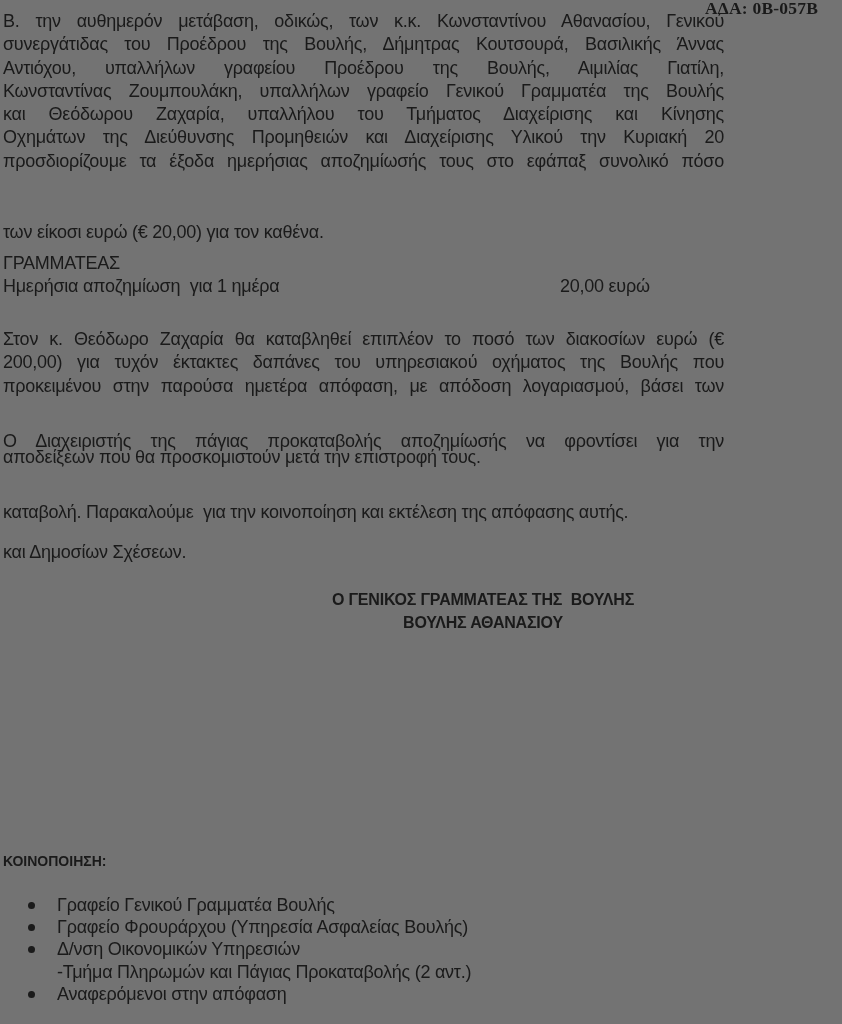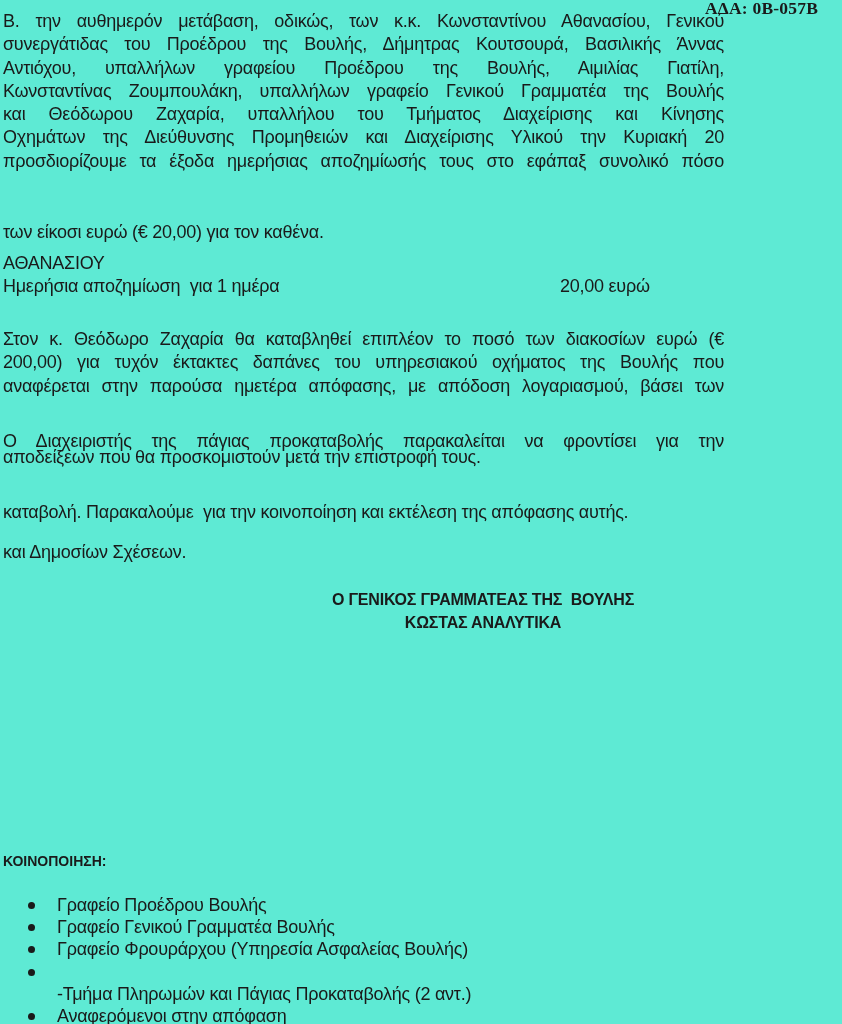--- a/index.html
+++ b/index.html
@@ -1,20 +1,20 @@
 <!DOCTYPE html>
 <html lang="el"><head>
 <meta charset="utf-8">
 <style>
   html,body { margin:0; padding:0; background:#e8e8e8; }
   .page {
     position:relative;
     width:842px; height:1024px;
     margin:0 auto;
-    background:#5eead4;
+    background:#737373;
     color:#1a1a1a;
     font-family:"Liberation Sans", sans-serif;
     font-size:18px;
     letter-spacing:-0.25px;
     overflow:hidden;
   }
   .abs { position:absolute; }
 
   
   .para { }
@@ -95,52 +95,51 @@
       <div class="tline">Β. την αυθημερόν μετάβαση, οδικώς, των κ.κ. Κωνσταντίνου Αθανασίου, Γενικού</div>
       <div class="tline">συνεργάτιδας του Προέδρου της Βουλής, Δήμητρας Κουτσουρά, Βασιλικής Άννας</div>
       <div class="tline">Αντιόχου, υπαλλήλων γραφείου Προέδρου της Βουλής, Αιμιλίας Γιατίλη,</div>
       <div class="tline">Κωνσταντίνας Ζουμπουλάκη, υπαλλήλων γραφείο Γενικού Γραμματέα της Βουλής</div>
       <div class="tline">και Θεόδωρου Ζαχαρία, υπαλλήλου του Τμήματος Διαχείρισης και Κίνησης</div>
       <div class="tline">Οχημάτων της Διεύθυνσης Προμηθειών και Διαχείρισης Υλικού την Κυριακή 20</div>
       <div class="tline">προσδιορίζουμε τα έξοδα ημερήσιας αποζημίωσής τους στο εφάπαξ συνολικό πόσο</div>
       <div class="tline last">των είκοσι ευρώ (€ 20,00) για τον καθένα.</div>
     </div>
 
-  <div id="analytika-heading" class="abs">ΑΘΑΝΑΣΙΟΥ</div>
+  <div id="analytika-heading" class="abs">ΓΡΑΜΜΑΤΕΑΣ</div>
 
   <div id="daily-row" class="abs">
     <span class="label">Ημερήσια αποζημίωση  για 1 ημέρα</span>
     <span class="value">20,00 ευρώ</span>
   </div>
 
   <div id="p2" class="abs para">
       <div class="tline">Στον κ. Θεόδωρο Ζαχαρία θα καταβληθεί επιπλέον το ποσό των διακοσίων ευρώ (€</div>
       <div class="tline">200,00) για τυχόν έκτακτες δαπάνες του υπηρεσιακού οχήματος της Βουλής που</div>
-      <div class="tline">αναφέρεται στην παρούσα ημετέρα απόφασης, με απόδοση λογαριασμού, βάσει των</div>
+      <div class="tline">προκειμένου στην παρούσα ημετέρα απόφαση, με απόδοση λογαριασμού, βάσει των</div>
       <div class="tline last">αποδείξεων που θα προσκομιστούν μετά την επιστροφή τους.</div>
     </div>
 
   <div id="p3" class="abs para">
-      <div class="tline">Ο Διαχειριστής της πάγιας προκαταβολής παρακαλείται να φροντίσει για την</div>
+      <div class="tline">Ο Διαχειριστής της πάγιας προκαταβολής αποζημίωσής να φροντίσει για την</div>
       <div class="tline last">καταβολή. Παρακαλούμε  για την κοινοποίηση και εκτέλεση της απόφασης αυτής.</div>
     </div>
 
   <div id="p4" class="abs para">
       <div class="tline last">και Δημοσίων Σχέσεων.</div>
     </div>
 
   <div id="signature" class="abs">
     <div class="sig-line">Ο ΓΕΝΙΚΟΣ ΓΡΑΜΜΑΤΕΑΣ ΤΗΣ  ΒΟΥΛΗΣ</div>
-    <div class="sig-line">ΚΩΣΤΑΣ ΑΝΑΛΥΤΙΚΑ</div>
+    <div class="sig-line">ΒΟΥΛΗΣ ΑΘΑΝΑΣΙΟΥ</div>
   </div>
 
   <div id="dist-heading" class="abs">ΚΟΙΝΟΠΟΙΗΣΗ:</div>
 
   <div id="dist-list" class="abs">
-      <div class="li-row"><span class="li-bullet"></span><span class="li-text">Γραφείο Προέδρου Βουλής</span></div>
       <div class="li-row"><span class="li-bullet"></span><span class="li-text">Γραφείο Γενικού Γραμματέα Βουλής</span></div>
       <div class="li-row"><span class="li-bullet"></span><span class="li-text">Γραφείο Φρουράρχου (Υπηρεσία Ασφαλείας Βουλής)</span></div>
-      <div class="li-row"><span class="li-bullet"></span></div>
+      <div class="li-row"><span class="li-bullet"></span><span class="li-text">Δ/νση Οικονομικών Υπηρεσιών</span></div>
       <div class="li-row"><span class="li-text">-Τμήμα Πληρωμών και Πάγιας Προκαταβολής (2 αντ.)</span></div>
       <div class="li-row"><span class="li-bullet"></span><span class="li-text">Αναφερόμενοι στην απόφαση</span></div>
     </div>
 
 </div>
 
 </body></html>

